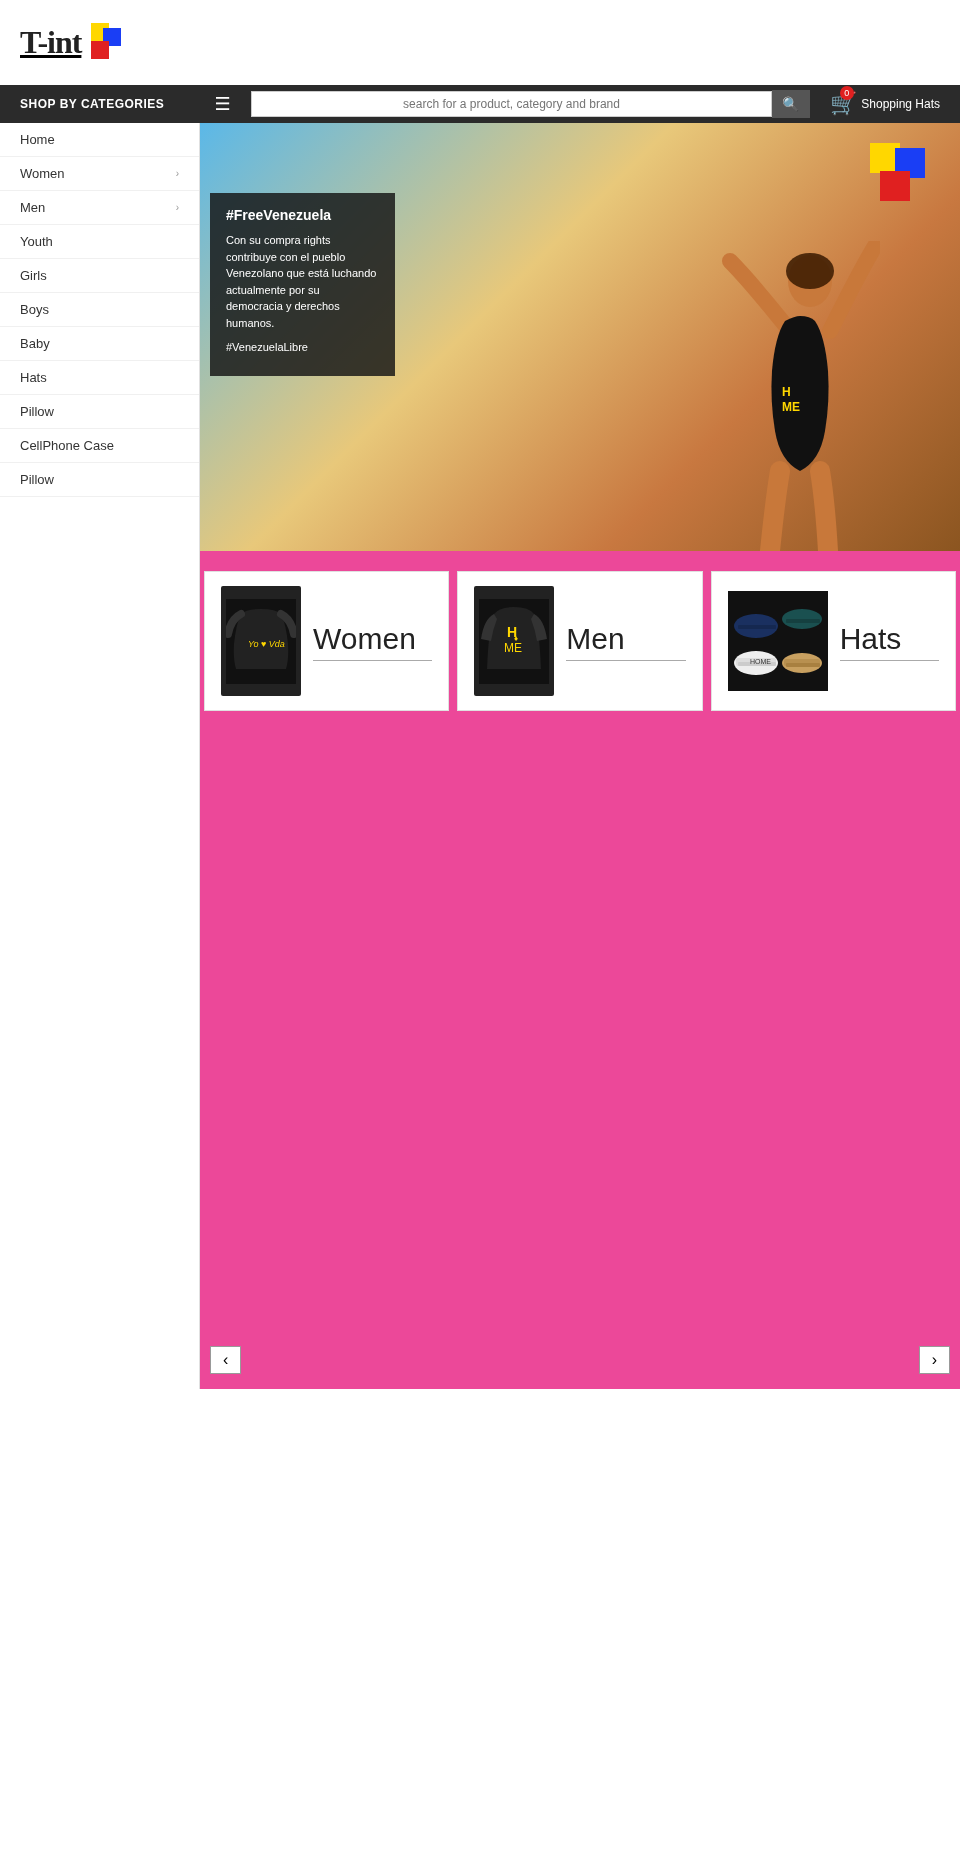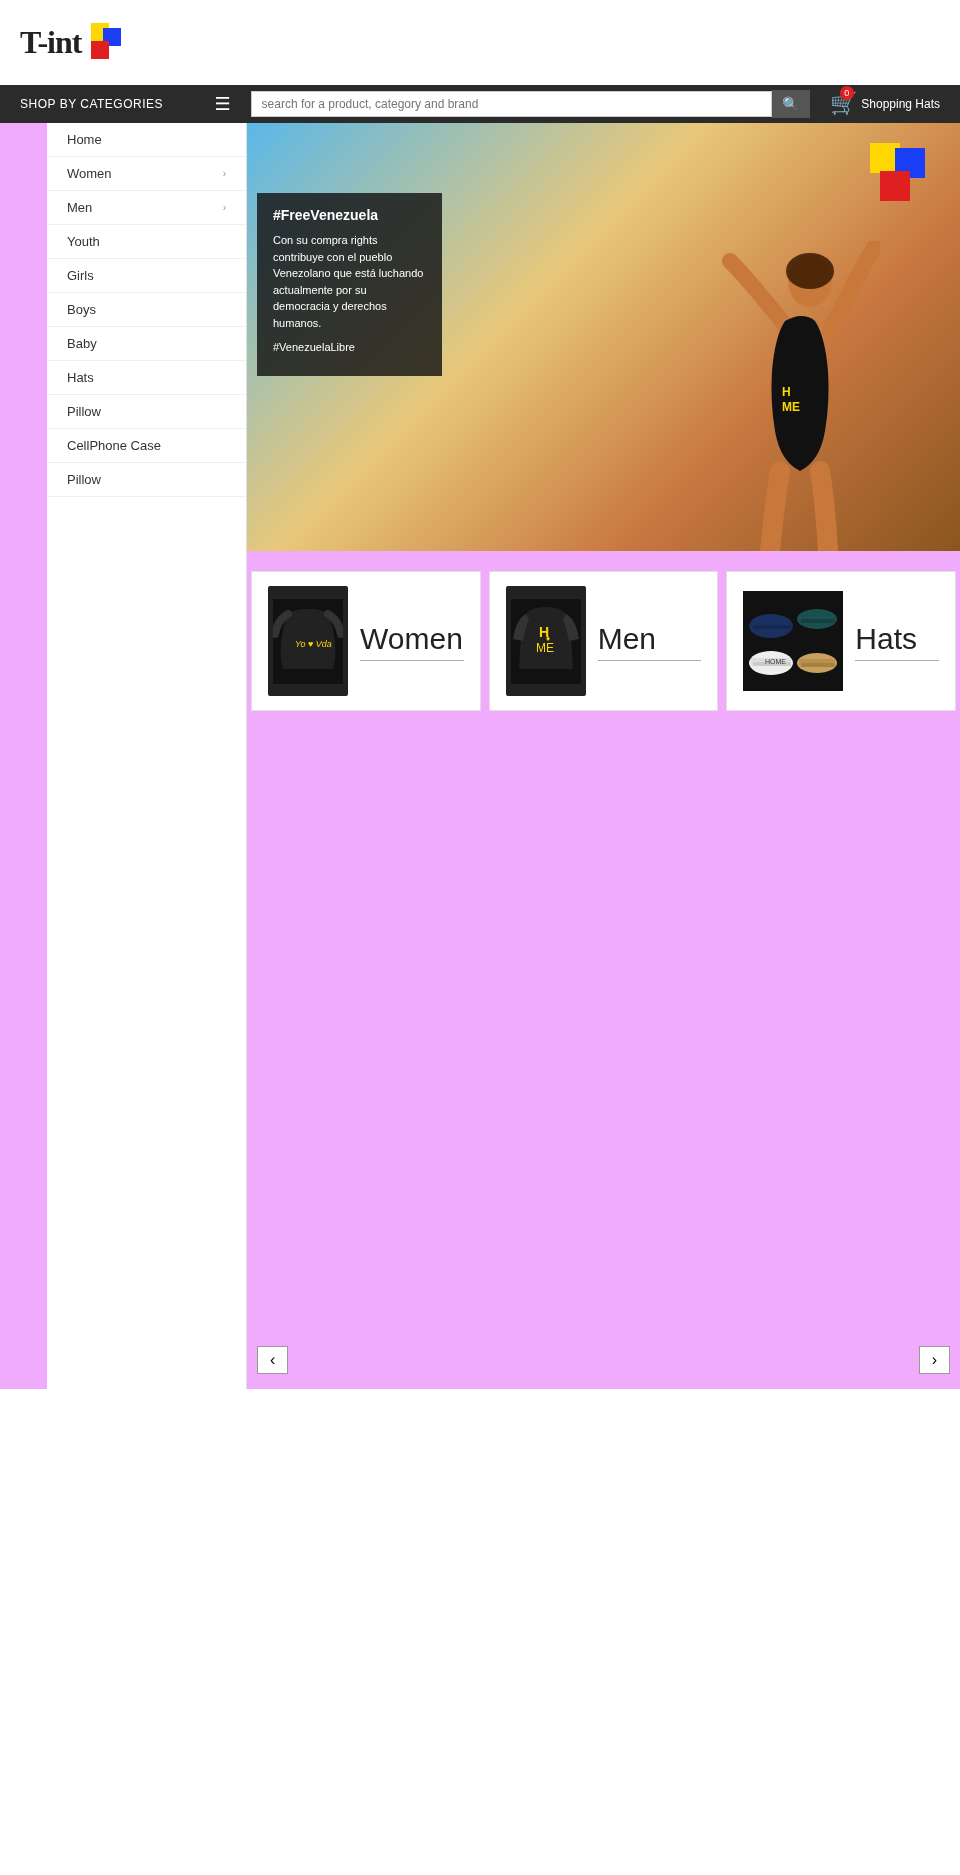--- a/index.html
+++ b/index.html
@@ -29,21 +29,21 @@
     .navbar {
       background: #2b2b2b;
       display: flex;
       align-items: center;
       padding: 0 20px;
       height: 38px;
     }
     .shop-by-categories {
       color: #fff;
       font-size: 12px;
-      font-weight: normal;
+      font-weight: bold;
       letter-spacing: 0.5px;
       flex: 1;
     }
     .hamburger {
       color: #fff;
       font-size: 18px;
       cursor: pointer;
     }
     .search-bar {
       display: flex;
@@ -51,20 +51,21 @@
       flex: 3;
       margin: 0 20px;
     }
     .search-input {
       width: 100%;
       padding: 5px 10px;
       border: 1px solid #ccc;
       font-size: 12px;
       color: #999;
       outline: none;
+      text-align: center;
     }
     .search-btn {
       background: #555;
       border: none;
       padding: 6px 10px;
       cursor: pointer;
       color: #fff;
       font-size: 14px;
     }
     .cart-area {
@@ -90,22 +91,21 @@
       height: 14px;
       font-size: 9px;
       display: flex;
       align-items: center;
       justify-content: center;
     }
 
     
     .main-layout {
       display: flex;
-      background: #f0abfc;
-      padding-left: 47px;
+      background: #ec4899;
     }
 
     
     .sidebar {
       width: 200px;
       min-width: 200px;
       border-right: 1px solid #e0e0e0;
       background: #fff;
     }
     .sidebar-item {
@@ -222,21 +222,21 @@
       border-radius: 2px;
       display: flex;
       align-items: center;
       justify-content: center;
       flex-shrink: 0;
     }
   </style>
 </head>
 <body>
 
-<div style="display:flex;align-items:center;padding:10px 20px;height:85px;background:#fff;">
+<div style="display:flex;align-items:center;padding:10px 20px;height:85px;background:#fff;text-decoration:underline;">
   <div class="logo">
     <span>T-int</span>
     <div class="logo-squares">
       <div class="sq-yellow"></div>
       <div class="sq-blue"></div>
       <div class="sq-red"></div>
     </div>
   </div>
 </div>
 

